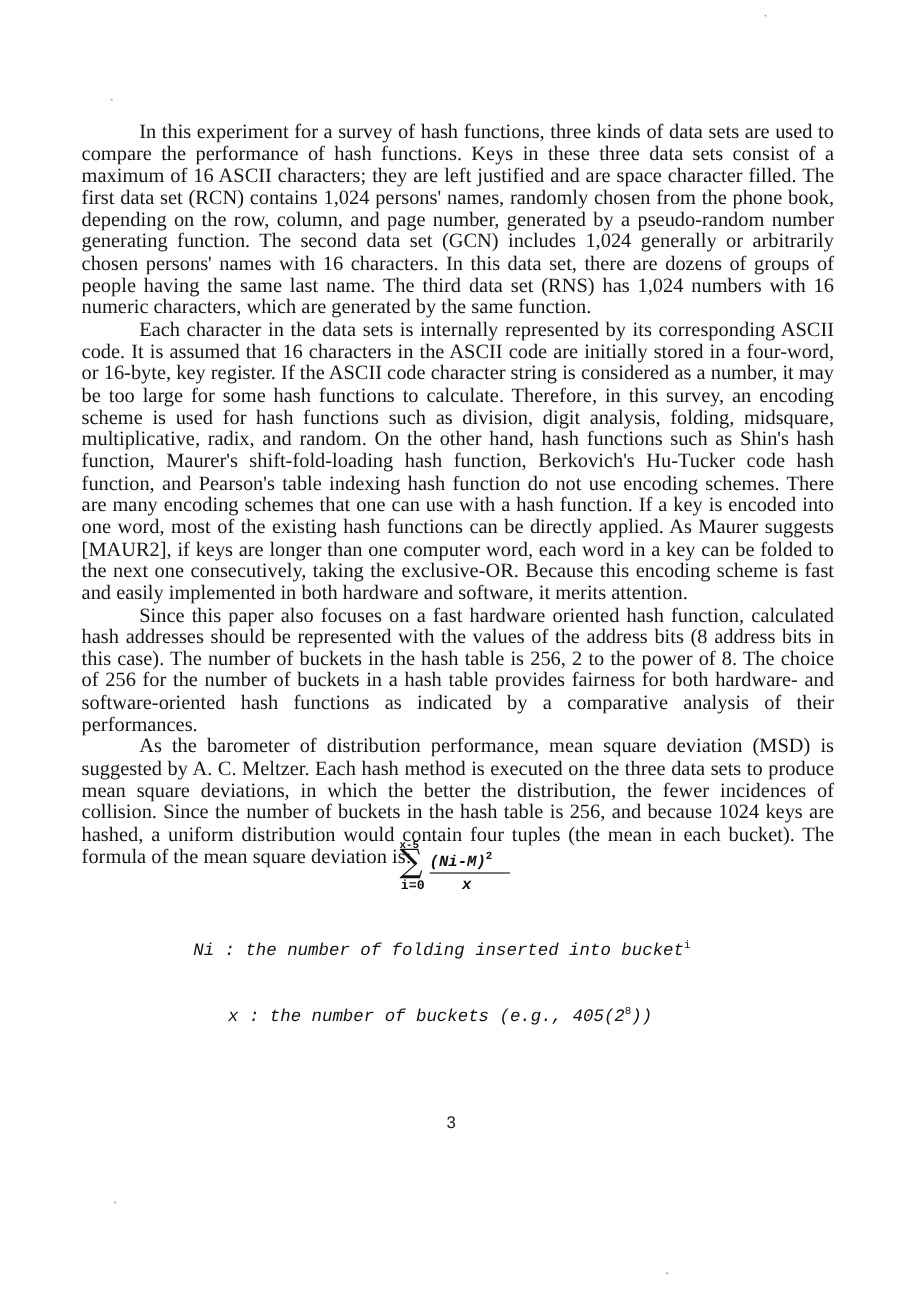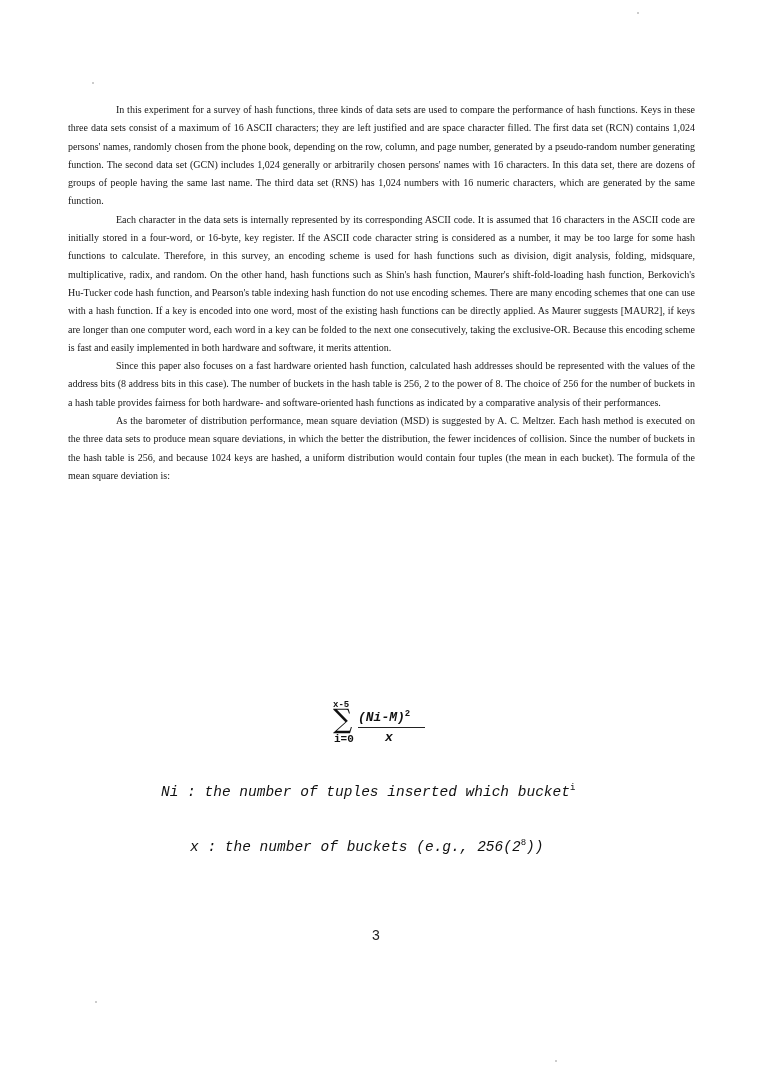--- a/index.html
+++ b/index.html
@@ -1,17 +1,17 @@
 <!DOCTYPE html>
 <html><head>
 <meta charset="utf-8">
 <style>
   html, body { margin: 0; padding: 0; background: #ffffff; }
   body { width: 760px; height: 1089px; position: relative; overflow: hidden; }
-  .page { position: absolute; left: 68px; top: 101px; width: 627px; font-family: "Liberation Serif", serif; font-size: 10px; line-height: 18.3px; color: #151515; }
+  .page { position: absolute; left: 68px; top: 101px; width: 627px; font-family: "Liberation Serif", serif; font-size: 17px; line-height: 18.3px; color: #151515; }
   .para { margin: 0; text-align: justify; text-indent: 48px; }
   .formula { position: absolute; left: 333px; top: 700px; width: 110px; height: 60px; font-family: "Liberation Mono", monospace; color: #111; }
   .sigma-top { position: absolute; left: 0; top: 0; font-size: 9px; font-weight: bold; }
   .sigma { position: absolute; left: 0; top: 5px; font-size: 27px; font-family: "DejaVu Serif", serif; line-height: 28px; }
   .sigma-bot { position: absolute; left: 1px; top: 33px; font-size: 11px; font-weight: bold; }
   .numer { position: absolute; left: 25px; top: 9px; font-size: 13px; font-style: italic; font-weight: bold; white-space: nowrap; font-family: Liberation Mono, monospace; }
   .fracline { position: absolute; left: 25px; top: 27px; width: 67px; height: 1px; background: #222; }
   .denom { position: absolute; left: 52px; top: 30px; font-size: 13px; font-style: italic; font-weight: bold; }
   .def { position: absolute; font-family: "Liberation Mono", monospace; font-style: italic; font-size: 14.5px; color: #111; white-space: nowrap; }
   .def1 { left: 161px; top: 783px; }
@@ -32,22 +32,22 @@
 
 <div class="formula">
   <span class="sigma-top">x-5</span>
   <span class="sigma">∑</span>
   <span class="sigma-bot">i=0</span>
   <span class="numer"><span>(Ni-M)</span><sup>2</sup></span>
   <span class="fracline"></span>
   <span class="denom">x</span>
 </div>
 
-<div class="def def1"><span>Ni : the number of tuples inserted which bucket</span><sup>i</sup><span></span></div>
+<div class="def def1"><span>Ni : the number of folding inserted into bucket</span><sup>i</sup><span></span></div>
 
-<div class="def def2"><span>x : the number of buckets (e.g., 256(2</span><sup>8</sup><span>))</span></div>
+<div class="def def2"><span>x : the number of buckets (e.g., 405(2</span><sup>8</sup><span>))</span></div>
 
 <div class="pagenum">3</div>
 
 <span class="speck" style="left:637px;top:12px"></span>
 <span class="speck" style="left:92px;top:82px"></span>
 <span class="speck" style="left:95px;top:1001px"></span>
 <span class="speck" style="left:555px;top:1060px"></span>
 
 </body></html>

